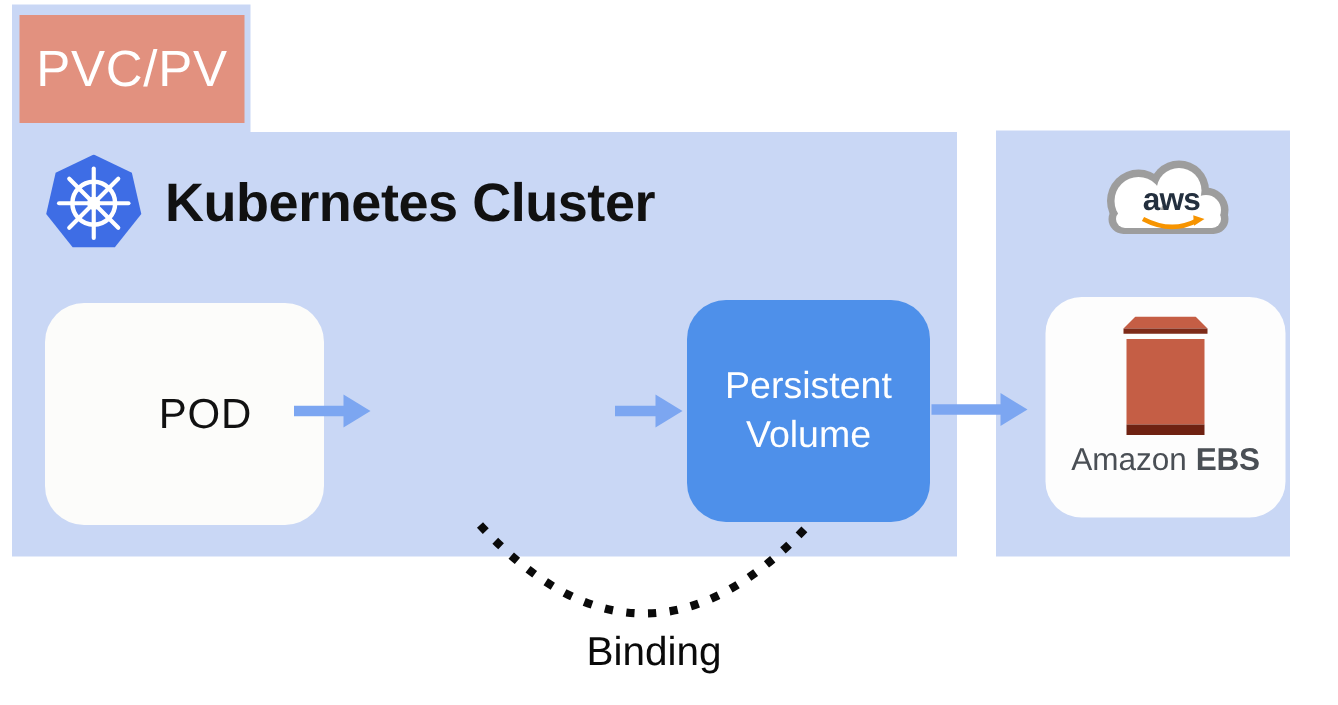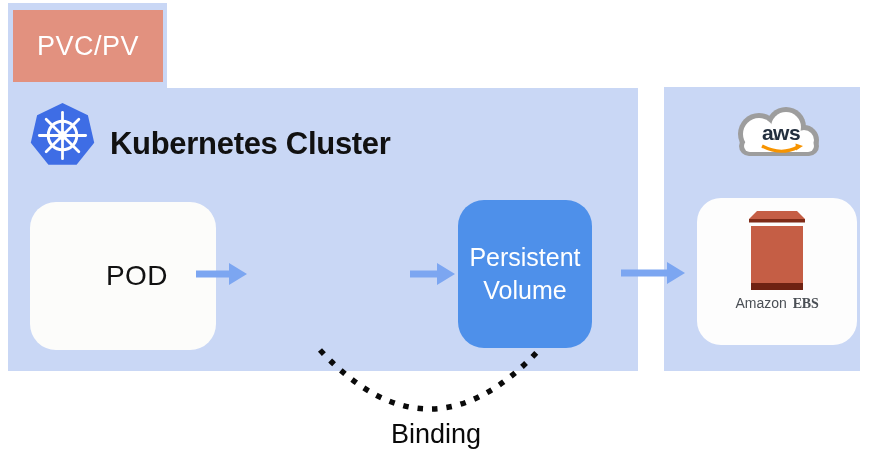--- a/index.html
+++ b/index.html
@@ -8,61 +8,61 @@
     font-family:"Liberation Sans","DejaVu Sans",sans-serif;
     background:#ffffff;
   }
   .abs{position:absolute;}
 
   
   .tab-bg{left:8px;top:3px;width:159px;height:85px;background:#c9d7f5;}
   .tab-label{
     left:5px;top:7px;width:150px;height:72px;background:#e2917f;
     display:flex;align-items:center;justify-content:center;
-    color:#ffffff;font-size:27px;letter-spacing:.5px;
+    color:#ffffff;font-size:34px;letter-spacing:.5px;
   }
   .cluster-box{left:8px;top:88px;width:630px;height:283px;background:#c9d7f5;}
   .aws-box{left:664px;top:87px;width:196px;height:284px;background:#c9d7f5;}
 
   
   .k8s-logo{left:22px;top:15px;width:65px;height:65px;}
   .cluster-title{
-    left:102px;top:26px;font-size:31px;font-weight:bold;color:#111111;
-    letter-spacing:-.3px;white-space:nowrap;margin-top:12px;
+    left:102px;top:26px;font-size:36px;font-weight:bold;color:#111111;
+    letter-spacing:-.3px;white-space:nowrap;
   }
 
   
   .node{
     display:flex;align-items:center;justify-content:center;text-align:center;
     border-radius:26px;
     padding-left:28px;
   }
   .node-pod{
     left:30px;top:202px;width:158px;height:148px;background:#fcfcfa;
     color:#111111;font-size:28px;letter-spacing:.5px;
   }
   .node-blue{
     background:#4e90ea;color:#ffffff;font-size:25px;line-height:1.32;
     padding:0 8px;box-sizing:border-box;
   }
   .node-pvc{left:243px;top:200px;width:162px;height:148px;}
-  .node-pv{left:458px;top:200px;width:134px;height:148px;}
+  .node-pv{left:458px;top:200px;width:162px;height:148px;}
 
   
   .cloud-svg{left:65px;top:13px;width:96px;height:62px;}
   .ebs-node{
     left:33px;top:111px;width:160px;height:147px;background:#fdfdfd;
     border-radius:24px;display:flex;flex-direction:column;align-items:center;
   }
   .ebs-icon{margin-top:13px;width:58px;height:80px;}
   .ebs-label{
-    margin-top:4px;font-size:14px;color:#4a4f55;white-space:nowrap;
+    margin-top:4px;font-size:21px;color:#4a4f55;white-space:nowrap;
     display:flex;gap:6px;align-items:baseline;
   }
-  .ebs-label .bold{font-weight:bold;letter-spacing:-.2px;font-family:Liberation Serif, serif;}
+  .ebs-label .bold{font-weight:bold;letter-spacing:-.2px;}
 
   
   .overlay{left:0;top:0;width:892px;height:470px;pointer-events:none;}
 
   .binding-label{
     left:356px;top:419px;width:160px;text-align:center;
     font-size:27px;color:#0a0a0a;
   }
 </style>
 </head>

